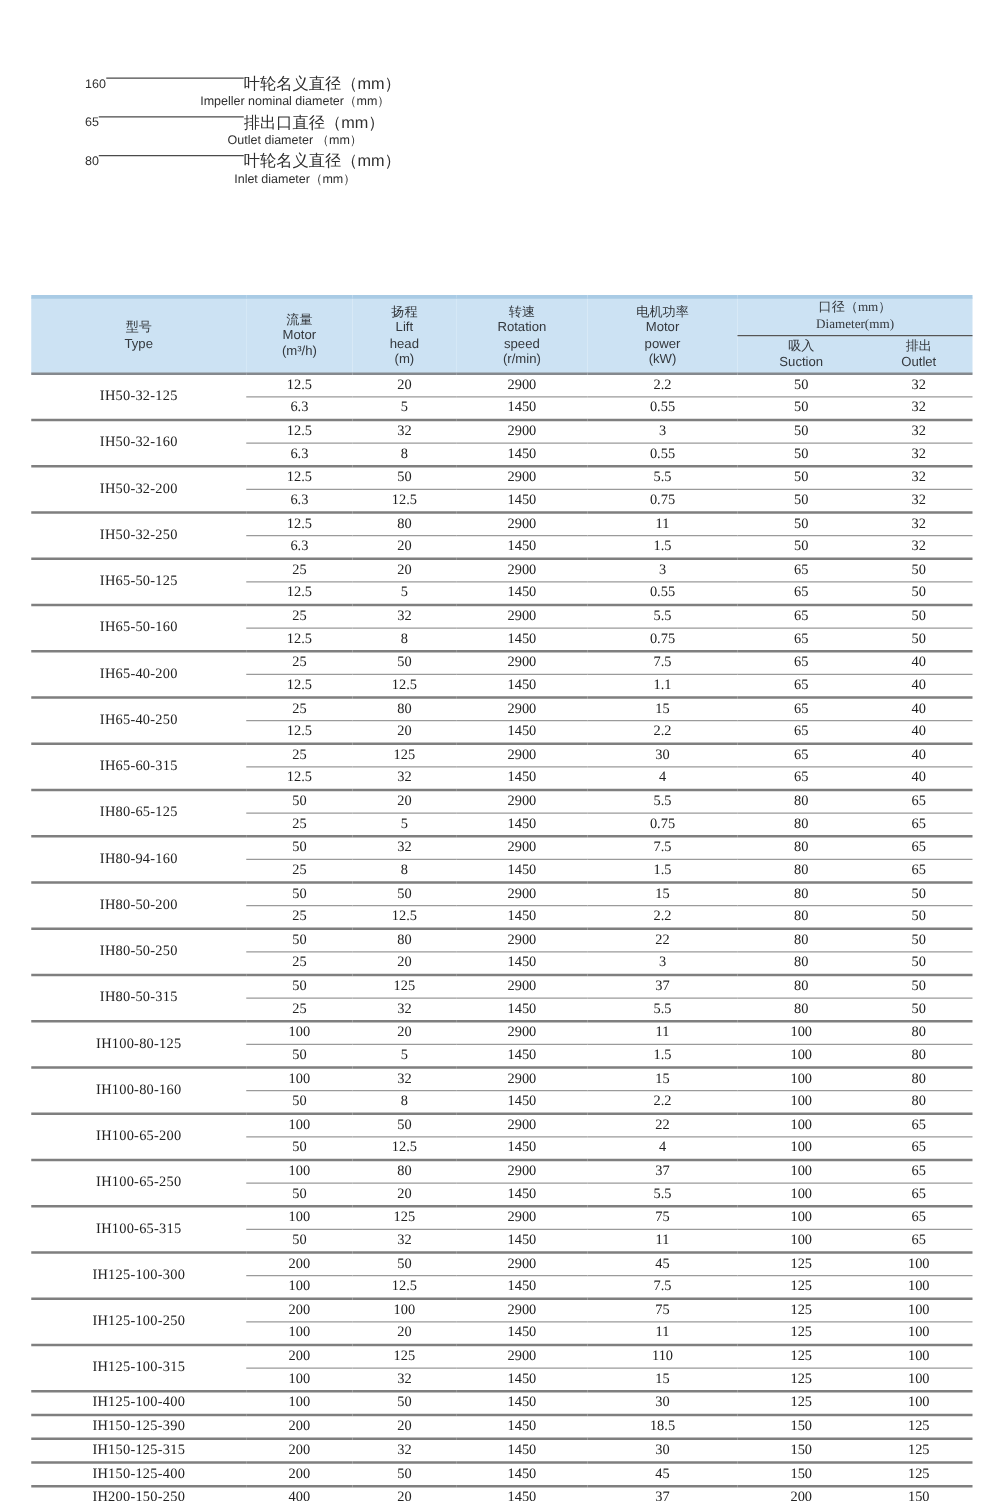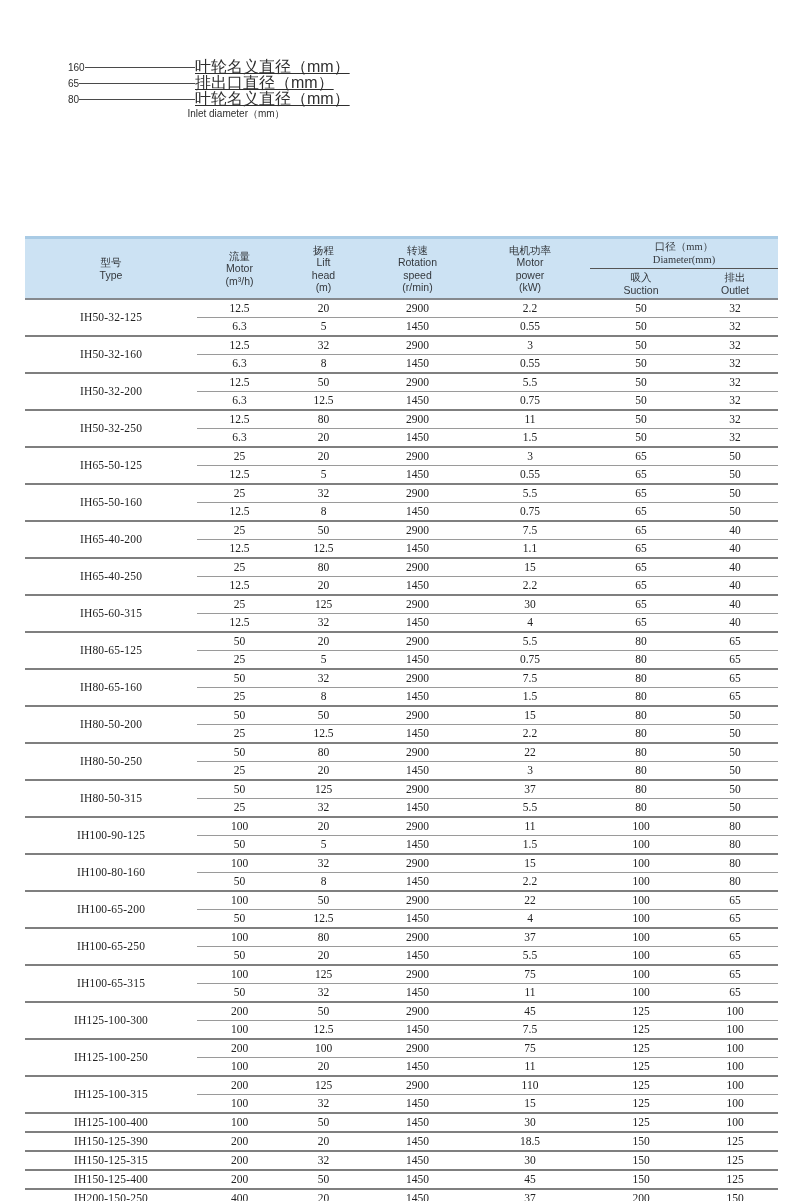--- a/index.html
+++ b/index.html
@@ -9,25 +9,25 @@
     font-family:"Liberation Sans","DejaVu Sans",sans-serif;
     color:#2f2f2f;
     position:relative;
   }
   .page { position:absolute; left:0; top:0; width:800px; height:1201px; }
 
   
   .legend { position:absolute; left:68px; top:58px; width:330px; }
   .legend-entry { margin:0; }
   .legend-line { display:flex; align-items:flex-end; height:16px; }
-  .code-rule { display:flex; width:127px; align-items:center; }
+  .code-rule { display:flex; width:127px; align-items:flex-start; }
   .code { font-size:10px; line-height:12px; color:#2f2f2f; white-space:nowrap; }
   .legend-entry:nth-child(4) .code { padding-left:14px; }
   .rule { flex:1 1 auto; border-bottom:1px solid #4a4a4a; margin-bottom:2px; }
-  .cn { font-size:16px; line-height:14px; white-space:nowrap;text-decoration:underline; }
+  .cn { font-size:13px; line-height:14px; white-space:nowrap; }
   .legend-en { width:282px; margin-left:27px; text-align:center;
                font-size:10px; line-height:15px; height:15px; white-space:nowrap; }
 
   
   table.spec {
     position:absolute; left:25px; top:236px; width:753px;
     border-collapse:collapse; table-layout:fixed;
   }
   table.spec th, table.spec td { margin:0; }
   thead th {
@@ -61,30 +61,32 @@
   <div class="legend">
 
     <div class="legend-entry">
       <div class="legend-line">
         <div class="code-rule">
           <span class="code">160</span>
           <span class="rule"></span>
         </div>
         <span class="cn">叶轮名义直径（mm）</span>
       </div>
+      <div class="legend-en">Impeller nominal diameter（mm）</div>
     </div>
 
     <div class="legend-entry">
       <div class="legend-line">
         <div class="code-rule">
           <span class="code">65</span>
           <span class="rule"></span>
         </div>
         <span class="cn">排出口直径（mm）</span>
       </div>
+      <div class="legend-en">Outlet diameter （mm）</div>
     </div>
 
     <div class="legend-entry">
       <div class="legend-line">
         <div class="code-rule">
           <span class="code">80</span>
           <span class="rule"></span>
         </div>
         <span class="cn">叶轮名义直径（mm）</span>
       </div>
@@ -314,21 +316,21 @@
         </tr>
         <tr class="sub-row">
           <td>25</td>
           <td>5</td>
           <td>1450</td>
           <td>0.75</td>
           <td>80</td>
           <td>65</td>
         </tr>
         <tr class="group-start">
-          <td class="type" rowspan="2">IH80-65-160</td>
+          <td class="type" rowspan="2">IH80-94-160</td>
           <td>50</td>
           <td>32</td>
           <td>2900</td>
           <td>7.5</td>
           <td>80</td>
           <td>65</td>
         </tr>
         <tr class="sub-row">
           <td>25</td>
           <td>8</td>
@@ -382,21 +384,21 @@
         </tr>
         <tr class="sub-row">
           <td>25</td>
           <td>32</td>
           <td>1450</td>
           <td>5.5</td>
           <td>80</td>
           <td>50</td>
         </tr>
         <tr class="group-start">
-          <td class="type" rowspan="2">IH100-90-125</td>
+          <td class="type" rowspan="2">IH100-80-125</td>
           <td>100</td>
           <td>20</td>
           <td>2900</td>
           <td>11</td>
           <td>100</td>
           <td>80</td>
         </tr>
         <tr class="sub-row">
           <td>50</td>
           <td>5</td>

